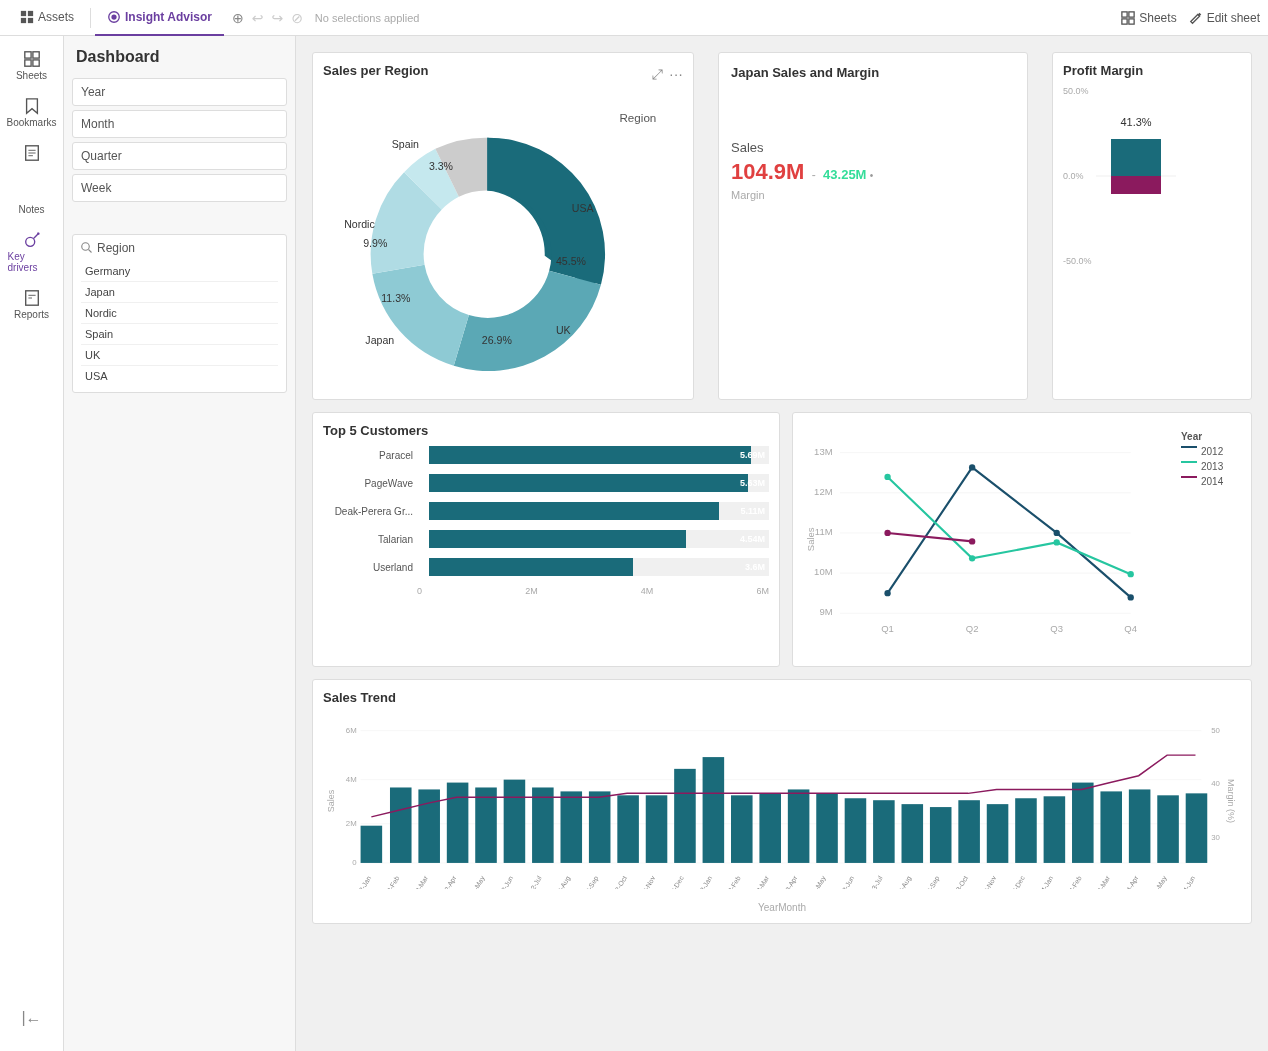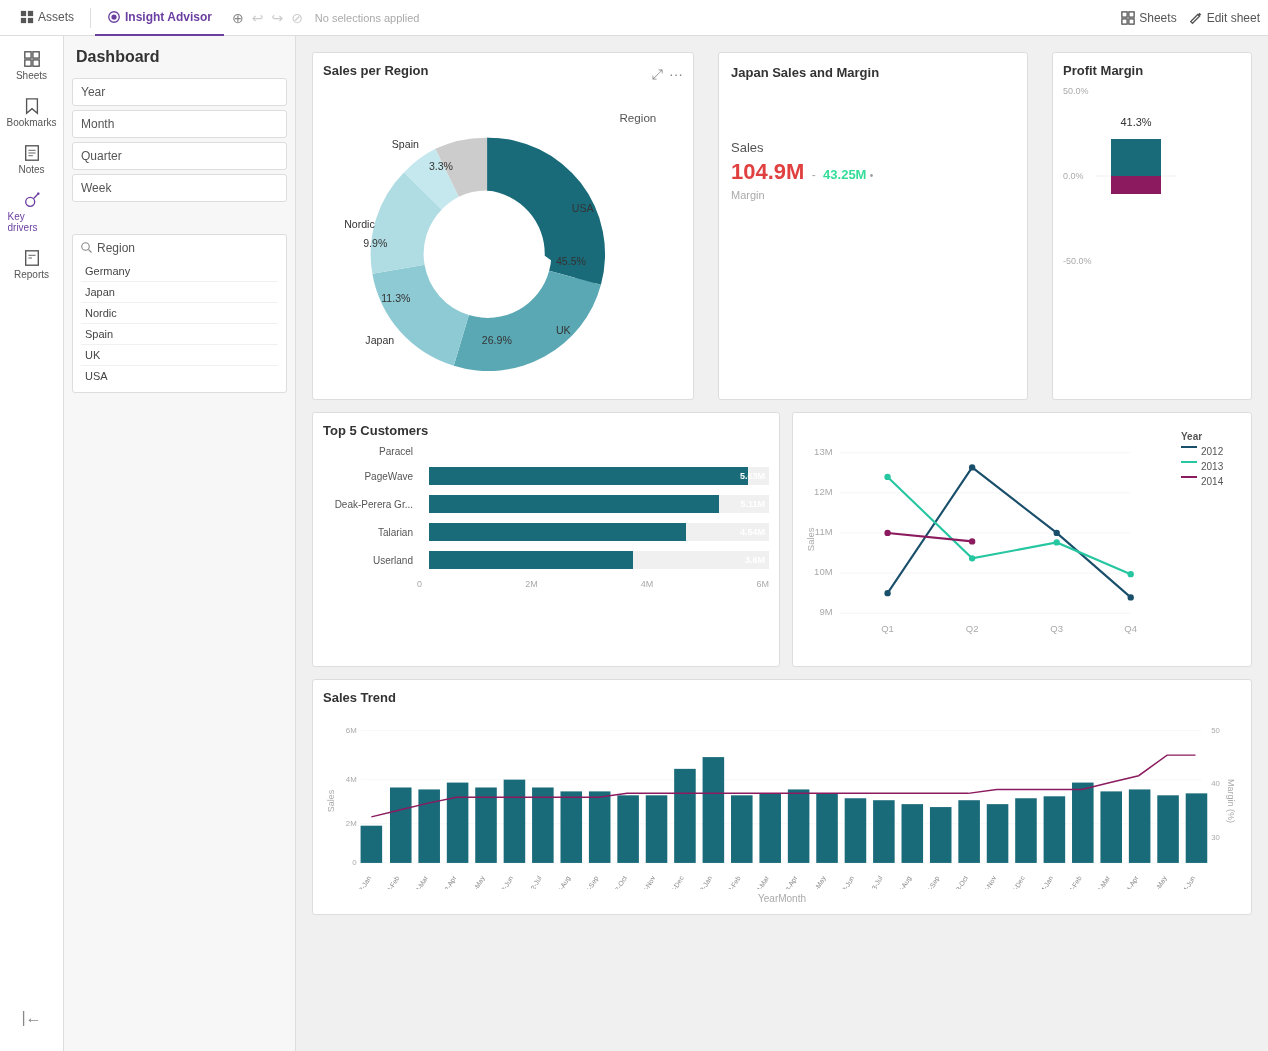--- a/index.html
+++ b/index.html
@@ -143,21 +143,21 @@
         </svg>
       <span style="font-size:10px;color:#555;">Bookmarks</span>
     </div>
     <div class="nav-item">
       <svg width="18" height="18" viewBox="0 0 20 20">
           <rect x="3" y="2" width="14" height="16" fill="none" stroke="#555" stroke-width="1.5"></rect>
           <line x1="6" y1="7" x2="14" y2="7" stroke="#555" stroke-width="1"></line>
           <line x1="6" y1="10" x2="14" y2="10" stroke="#555" stroke-width="1"></line>
           <line x1="6" y1="13" x2="11" y2="13" stroke="#555" stroke-width="1"></line>
         </svg>
-      <span style="font-size:10px;color:#555;">Notes</span>
+      <span style="font-size:10px;color:#555;margin-top:40px;">Notes</span>
     </div>
     <div class="nav-item active">
       <svg width="18" height="18" viewBox="0 0 20 20">
           <circle cx="8" cy="12" r="5" fill="none" stroke="#6b3fa0" stroke-width="1.5"></circle>
           <line x1="12" y1="8" x2="18" y2="2" stroke="#6b3fa0" stroke-width="1.5"></line>
           <line x1="16" y1="2" x2="18" y2="4" stroke="#6b3fa0" stroke-width="1.5"></line>
         </svg>
       <span style="font-size:10px;color:#6b3fa0;">Key drivers</span>
     </div>
     <div class="nav-item">
@@ -281,20 +281,25 @@
       </div>
     </div>
 
     <div class="mid-row">
 
       <div class="card">
         <div class="card-title">Top 5 Customers</div>
         <div class="bar-chart">
           <div class="bar-row">
             <div class="bar-label">Paracel</div>
+            <div class="bar-track" style="width:calc(100% - 94px);">
+              <div class="bar-fill" style="width:94.8%;">
+                  <span class="bar-value">5.69M</span>
+                </div>
+            </div>
           </div>
           <div class="bar-row">
             <div class="bar-label">PageWave</div>
             <div class="bar-track" style="width:calc(100% - 94px);">
               <div class="bar-fill" style="width:93.8%;">
                   <span class="bar-value">5.63M</span>
                 </div>
             </div>
           </div>
           <div class="bar-row">
@@ -474,17 +479,17 @@
           <text x="787" y="168" font-size="7" fill="#888" text-anchor="end" transform="rotate(-60,787,168)">2014-Mar</text>
           <text x="816" y="168" font-size="7" fill="#888" text-anchor="end" transform="rotate(-60,816,168)">2014-Apr</text>
           <text x="845" y="168" font-size="7" fill="#888" text-anchor="end" transform="rotate(-60,845,168)">2014-May</text>
           <text x="874" y="168" font-size="7" fill="#888" text-anchor="end" transform="rotate(-60,874,168)">2014-Jun</text>
         </svg>
 
         <div style="display:flex;align-items:center;justify-content:center;width:20px;">
           <span style="font-size:9px;color:#aaa;transform:rotate(90deg);white-space:nowrap;">Margin (%)</span>
         </div>
       </div>
-      <div style="text-align:center;font-size:10px;color:#aaa;margin-top:4px;">YearMonth</div>
+      <div style="text-align:center;font-size:10px;color:#aaa;margin-top:13px;">YearMonth</div>
     </div>
 
   </div>
 </div>
 
 </body></html>

